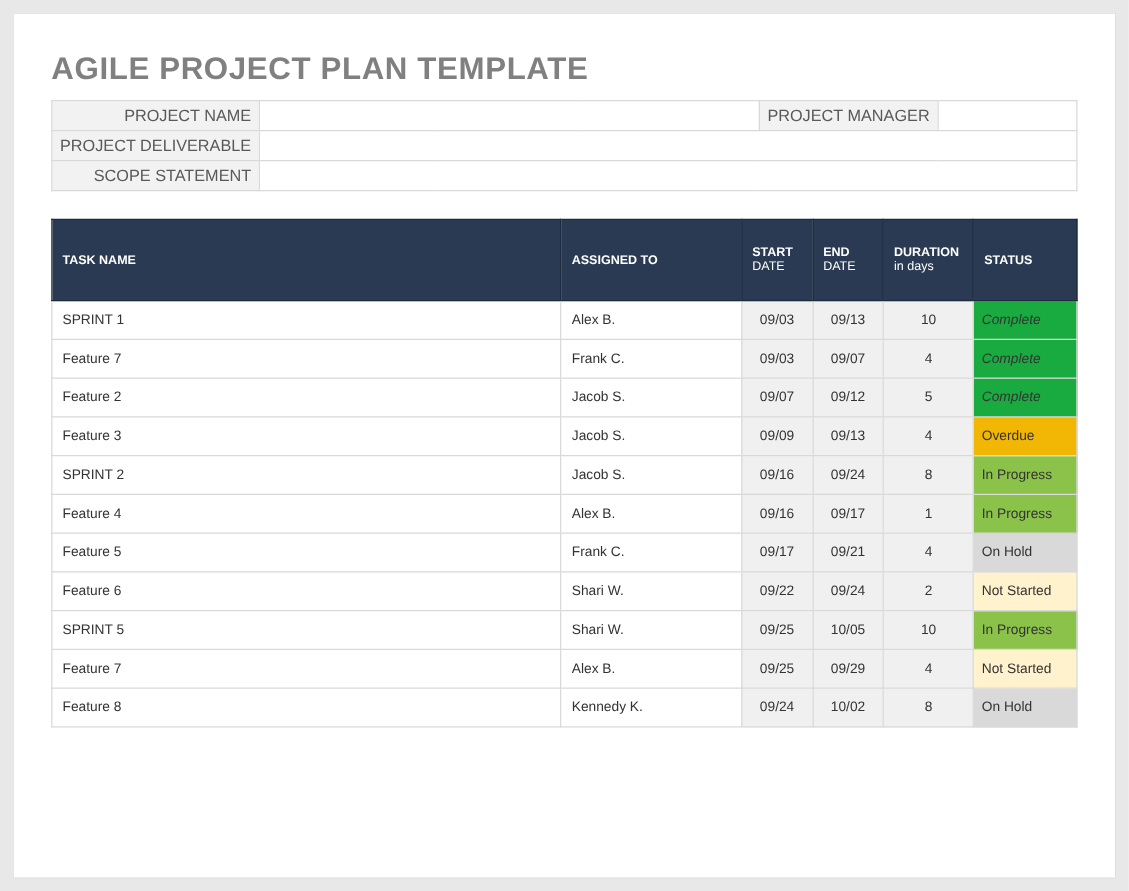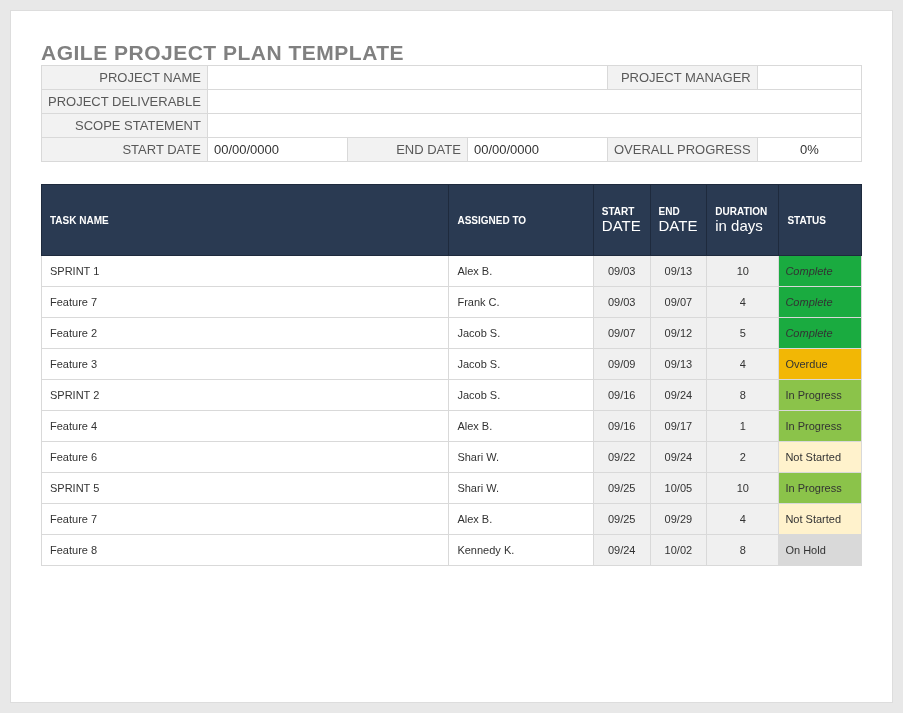--- a/index.html
+++ b/index.html
@@ -13,24 +13,25 @@
     padding: 10px;
   }
   .page {
     background: #fff;
     width: 883px;
     min-height: 693px;
     padding: 30px 30px 40px 30px;
     border: 1px solid #ddd;
   }
   .title {
-    font-size: 21px;
+    font-size: 25px;
     font-weight: bold;
     color: #808080;
     letter-spacing: 0.5px;
+    margin-bottom: 10px;
   }
   
   .info-table {
     border-collapse: collapse;
     width: 100%;
     margin-bottom: 22px;
     font-size: 13px;
   }
   .info-table td {
     border: 1px solid #d9d9d9;
@@ -64,21 +65,21 @@
     text-align: left;
     padding: 21px 8px;
     font-weight: bold;
     font-size: 10px;
     border: 1px solid #1e2a3d;
     vertical-align: middle;
     height: 32px;
   }
   .task-table th .sub {
     font-weight: normal;
-    font-size: 15px;
+    font-size: 10px;
     display: block;
   }
   .task-table td {
     border: 1px solid #d9d9d9;
     padding: 9px 8px;
     color: #333;
     background: #fff;
     vertical-align: middle;
   }
   .task-table td.c-date, .task-table td.c-dur {
@@ -123,28 +124,20 @@
       <td class="info-label">PROJECT MANAGER</td>
       <td class="info-val"></td>
     </tr>
     <tr>
       <td class="info-label">PROJECT DELIVERABLE</td>
       <td class="info-val" colspan="5"></td>
     </tr>
     <tr>
       <td class="info-label">SCOPE STATEMENT</td>
       <td class="info-val" colspan="5"></td>
-    </tr>
-    <tr>
-      <td class="info-label">START DATE</td>
-      <td class="info-val">00/00/0000</td>
-      <td class="info-label">END DATE</td>
-      <td class="info-val">00/00/0000</td>
-      <td class="info-label">OVERALL PROGRESS</td>
-      <td class="info-val center">0%</td>
     </tr>
   </tbody>
     </table>
 
   <table class="task-table">
     <thead>
       <tr>
         <th class="c-task">TASK NAME</th>
         <th class="c-assign">ASSIGNED TO</th>
         <th class="c-date">
@@ -205,20 +198,28 @@
         </tr>
         <tr>
           <td class="c-task">Feature 4</td>
           <td class="c-assign">Alex B.</td>
           <td class="c-date">09/16</td>
           <td class="c-date">09/17</td>
           <td class="c-dur">1</td>
           <td class="c-status st-inprog">In Progress</td>
         </tr>
         <tr>
+          <td class="c-task">Feature 5</td>
+          <td class="c-assign">Frank C.</td>
+          <td class="c-date">09/17</td>
+          <td class="c-date">09/21</td>
+          <td class="c-dur">4</td>
+          <td class="c-status st-hold">On Hold</td>
+        </tr>
+        <tr>
           <td class="c-task">Feature 6</td>
           <td class="c-assign">Shari W.</td>
           <td class="c-date">09/22</td>
           <td class="c-date">09/24</td>
           <td class="c-dur">2</td>
           <td class="c-status st-notstarted">Not Started</td>
         </tr>
         <tr>
           <td class="c-task">SPRINT 5</td>
           <td class="c-assign">Shari W.</td>

